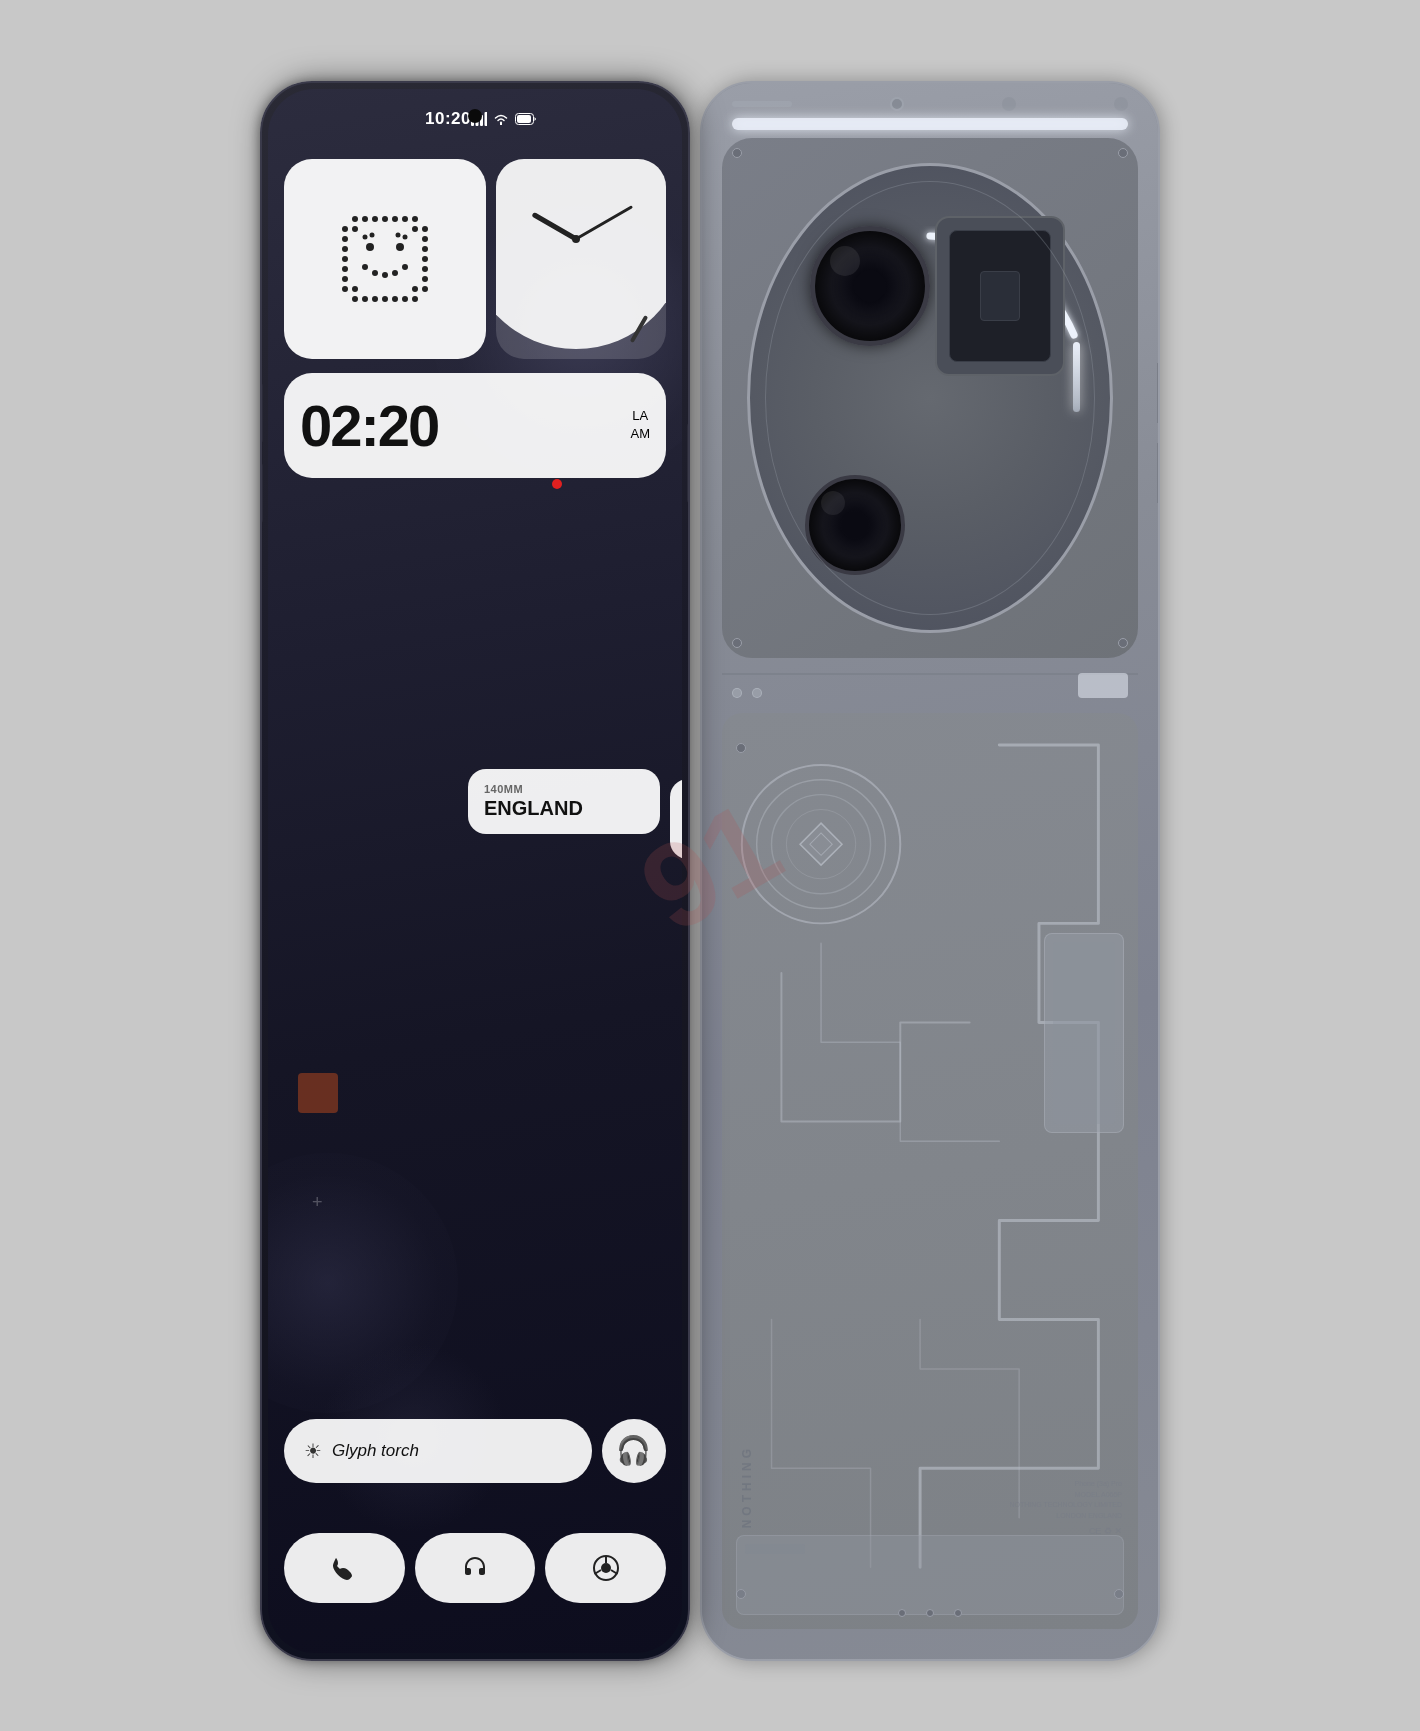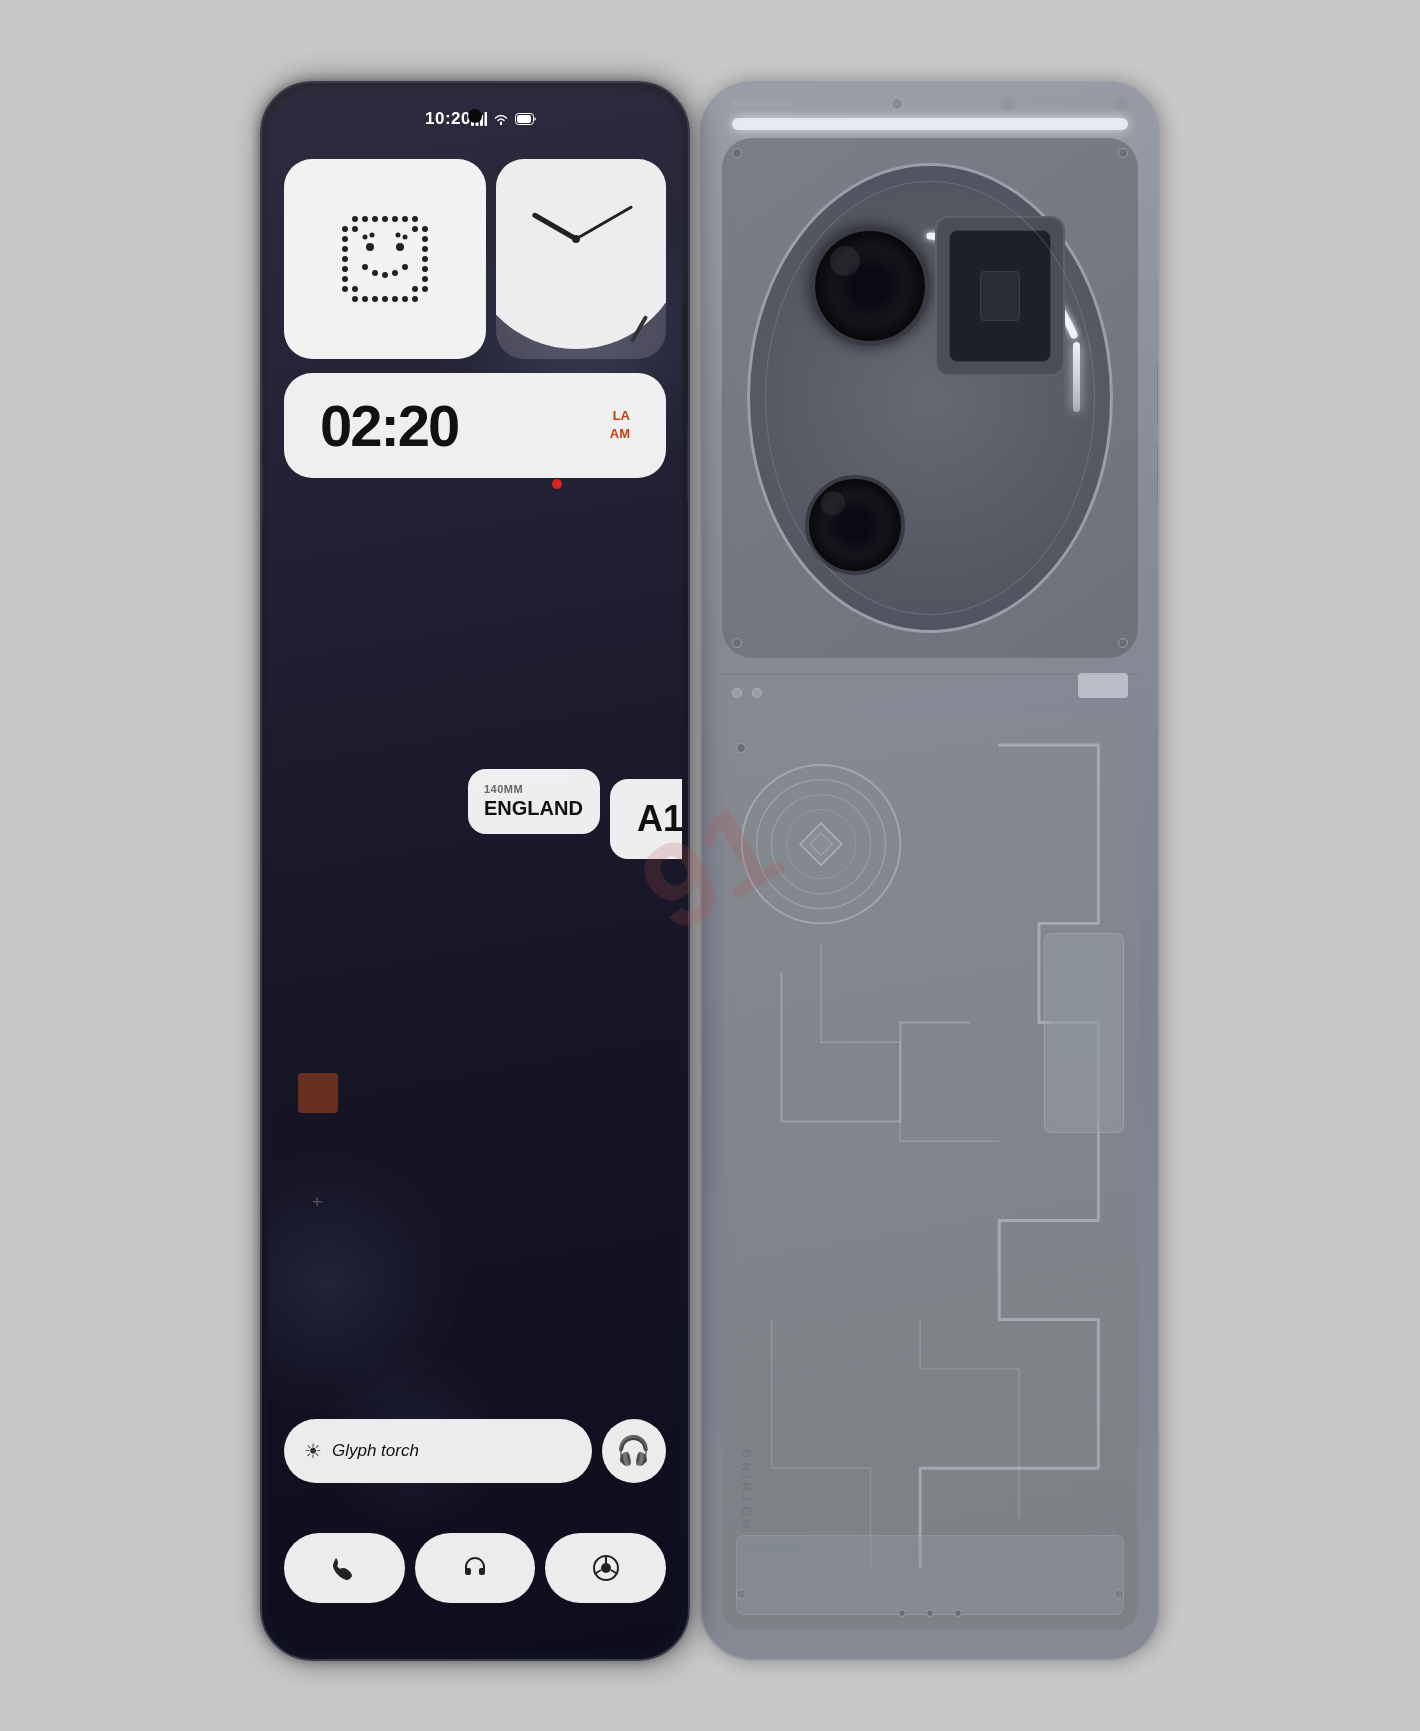--- a/index.html
+++ b/index.html
@@ -265,30 +265,30 @@
               <div style="position:absolute;bottom:50%;left:50%;transform-origin:bottom center;width:5px;height:50px;background:#222;border-radius:3px;transform:translateX(-50%) rotate(-60deg);"></div>
               <div style="position:absolute;bottom:50%;left:50%;transform-origin:bottom center;width:3px;height:65px;background:#222;border-radius:2px;transform:translateX(-50%) rotate(60deg);"></div>
               <div style="position:absolute;top:50%;left:50%;transform:translate(-50%,-50%);width:8px;height:8px;border-radius:50%;background:#222;z-index:2;"></div>
             </div>
           </div>
 
           <div style="position:absolute;bottom:15px;right:25px;width:4px;height:30px;background:#333;border-radius:2px;transform:rotate(30deg);"></div>
         </div>
       </div>
 
-      <div style="position:absolute;top:284px;left:16px;right:16px;height:105px;background:rgba(255,255,255,0.93);border-radius:28px;display:flex;align-items:center;padding:0 36px;justify-content:space-between;">
+      <div style="position:absolute;top:284px;left:16px;right:16px;height:105px;background:rgba(255,255,255,0.93);border-radius:28px;display:flex;align-items:center;padding:0 16px;justify-content:space-between;">
         <span style="font-size:58px;font-weight:800;color:#111;letter-spacing:-2px;font-family:Arial Black,Arial,sans-serif;">02:20</span>
-        <div style="font-size:13px;color:#c2410c;font-weight:700;text-align:right;line-height:1.4;">
+        <div style="font-size:13px;color:#000000;font-weight:400;text-align:center;line-height:1.4;">
           <span>LA</span><br>
           <span>AM</span>
         </div>
       </div>
 
       <div style="position:absolute;top:680px;left:200px;display:flex;gap:10px;align-items:flex-start;">
-        <div style="background:rgba(255,255,255,0.93);border-radius:18px;padding:14px 16px;width:132px;">
+        <div style="background:rgba(255,255,255,0.93);border-radius:18px;padding:14px 16px;width:192px;">
           <div style="font-size:11px;color:#666;font-weight:700;letter-spacing:0.5px;">140MM</div>
           <div style="font-size:20px;font-weight:900;color:#111;margin-top:2px;">ENGLAND</div>
         </div>
         <div style="background:rgba(255,255,255,0.93);border-radius:18px;width:100px;height:80px;display:flex;align-items:center;justify-content:center;margin-top:10px;">
           <span style="font-size:36px;font-weight:800;color:#111;">A1</span>
         </div>
       </div>
 
       <div style="position:absolute;bottom:170px;left:16px;right:16px;display:flex;gap:10px;align-items:center;">
         <div style="background:rgba(255,255,255,0.92);border-radius:50px;height:64px;display:flex;align-items:center;padding:0 20px;gap:10px;flex:1;">

